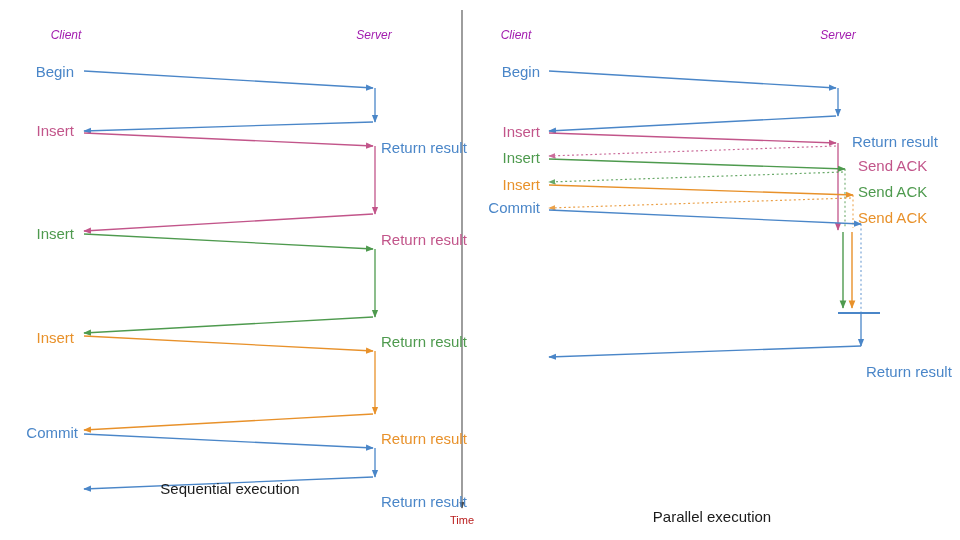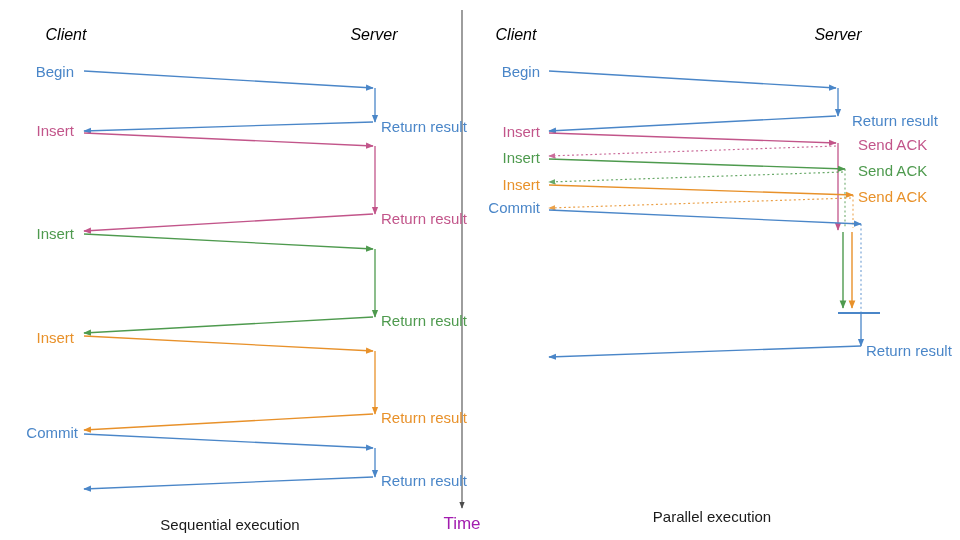--- a/index.html
+++ b/index.html
@@ -8,33 +8,33 @@
     width:960px;height:540px;background:#ffffff;overflow:hidden;
     font-family:"Liberation Sans","DejaVu Sans",sans-serif;
   }
   #stage{position:relative;width:960px;height:540px;}
   svg#canvas{position:absolute;left:0;top:0;width:960px;height:540px;}
   .lbl{
     position:absolute;font-size:15px;line-height:1;white-space:nowrap;
     font-family:"Liberation Sans","DejaVu Sans",sans-serif;
   }
   .lbl.r{transform:translate(-100%,-50%);}
-  .lbl.l{transform:translate(0,-50%);}
+  .lbl.l{transform:translate(0,-50%);margin-top:21px;}
   .actor{
-    position:absolute;font-size:16px;font-style:italic;color:#000000;
+    position:absolute;font-size:12px;font-style:italic;color:#a21caf;
     transform:translate(-50%,-50%);white-space:nowrap;
     font-family:"Liberation Sans","DejaVu Sans",sans-serif;
   }
   .caption{
     position:absolute;font-size:15px;color:#1a1a1a;
     transform:translate(-50%,-50%);white-space:nowrap;
     font-family:"Liberation Sans","DejaVu Sans",sans-serif;
   }
   .timelbl{
-    position:absolute;font-size:17px;color:#a21caf;
+    position:absolute;font-size:11px;color:#b91c1c;
     transform:translate(-50%,0);white-space:nowrap;
     font-family:"Liberation Sans","DejaVu Sans",sans-serif;
   }
 </style>
 </head>
 <body>
 
 <div id="stage">
   <svg id="canvas" viewBox="0 0 960 540" xmlns="http://www.w3.org/2000/svg">
       <defs>
@@ -148,21 +148,21 @@
       <div class="lbl r" style="left: 74px; top: 71px; color: rgb(74, 134, 200);">Begin</div>
       <div class="lbl r" style="left: 74px; top: 130px; color: rgb(194, 85, 138);">Insert</div>
       <div class="lbl r" style="left: 74px; top: 233px; color: rgb(78, 154, 78);">Insert</div>
       <div class="lbl r" style="left: 74px; top: 337px; color: rgb(232, 145, 42);">Insert</div>
       <div class="lbl r" style="left: 78px; top: 432px; color: rgb(74, 134, 200);">Commit</div>
       <div class="lbl l" style="left: 381px; top: 126px; color: rgb(74, 134, 200);">Return result</div>
       <div class="lbl l" style="left: 381px; top: 218px; color: rgb(194, 85, 138);">Return result</div>
       <div class="lbl l" style="left: 381px; top: 320px; color: rgb(78, 154, 78);">Return result</div>
       <div class="lbl l" style="left: 381px; top: 417px; color: rgb(232, 145, 42);">Return result</div>
       <div class="lbl l" style="left: 381px; top: 480px; color: rgb(74, 134, 200);">Return result</div>
-      <div class="caption" style="left: 230px; top: 524px;">Sequential execution</div>
+      <div class="caption" style="left: 230px; top: 488px;">Sequential execution</div>
       <div class="actor" style="left: 516px; top: 35px;">Client</div>
       <div class="actor" style="left: 838px; top: 35px;">Server</div>
       <div class="lbl r" style="left: 540px; top: 71px; color: rgb(74, 134, 200);">Begin</div>
       <div class="lbl r" style="left: 540px; top: 131px; color: rgb(194, 85, 138);">Insert</div>
       <div class="lbl r" style="left: 540px; top: 157px; color: rgb(78, 154, 78);">Insert</div>
       <div class="lbl r" style="left: 540px; top: 184px; color: rgb(232, 145, 42);">Insert</div>
       <div class="lbl r" style="left: 540px; top: 207px; color: rgb(74, 134, 200);">Commit</div>
       <div class="lbl l" style="left: 852px; top: 120px; color: rgb(74, 134, 200);">Return result</div>
       <div class="lbl l" style="left: 858px; top: 144px; color: rgb(194, 85, 138);">Send ACK</div>
       <div class="lbl l" style="left: 858px; top: 170px; color: rgb(78, 154, 78);">Send ACK</div>

